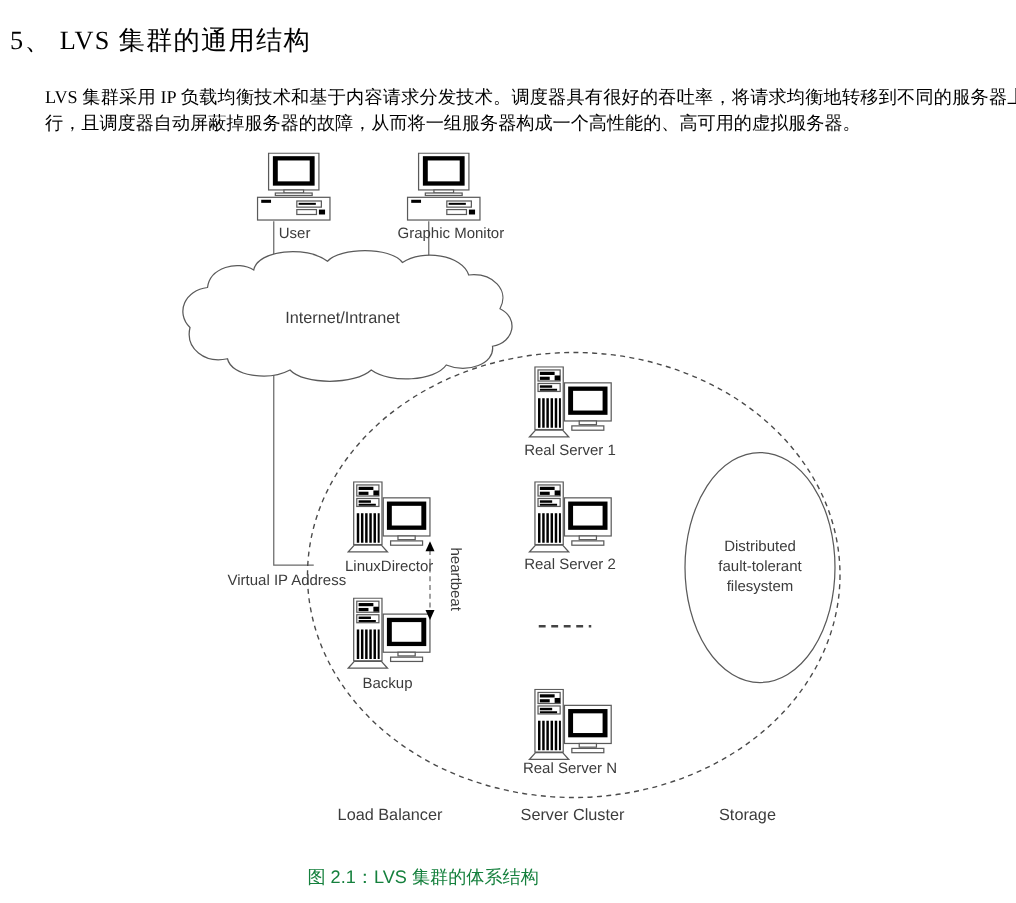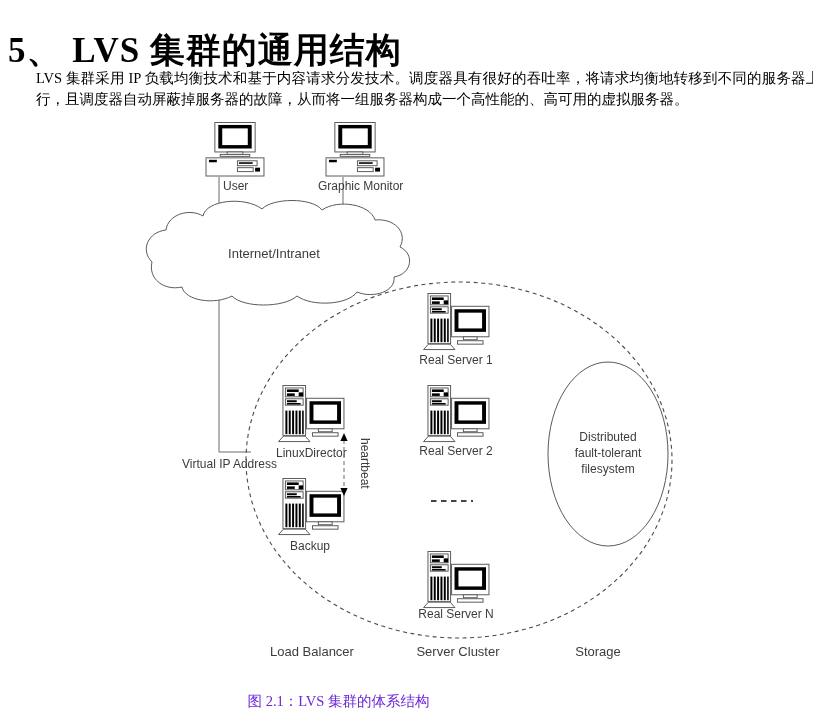--- a/index.html
+++ b/index.html
@@ -9,44 +9,44 @@
     height: 722px;
     background: #ffffff;
     overflow: hidden;
     font-family: "Liberation Sans", "DejaVu Sans", sans-serif;
     color: #000;
   }
   #heading {
     position: absolute;
     left: 8px; top: 4px;
     font-family: "Liberation Serif", "DejaVu Serif", serif;
-    font-weight: bold;
-    font-size: 35px;
+    font-weight: normal;
+    font-size: 21px;
     letter-spacing: 1px;
     color: #000;
   }
   #paragraph {
     position: absolute;
     left: 8px; top: 53px;
     width: 799px;
     font-family: "Liberation Serif", "DejaVu Serif", serif;
     font-size: 14.5px;
     line-height: 21.5px;
     color: #000;
     text-align: justify;
     margin-left: 28px;
   }
   #caption {
     position: absolute;
     left: 0; top: 692px;
     width: 677px;
     text-align: center;
-    font-family: Liberation Serif, serif;
+    font-family: Liberation Sans, sans-serif;
     font-size: 14.5px;
-    color: #6d28d9;
+    color: #15803d;
   }
   #diagram-svg { position: absolute; left: 0; top: 0; }
   .lbl {
     font-family: "Liberation Sans", "DejaVu Sans", sans-serif;
     font-size: 12px;
     fill: #3c3c3c;
   }
   .lbl-big { font-size: 13px; }
   .outline { fill: #ffffff; stroke: #5a5a5a; stroke-width: 1; }
   .wire { stroke: #6a6a6a; stroke-width: 1; fill: none; }

